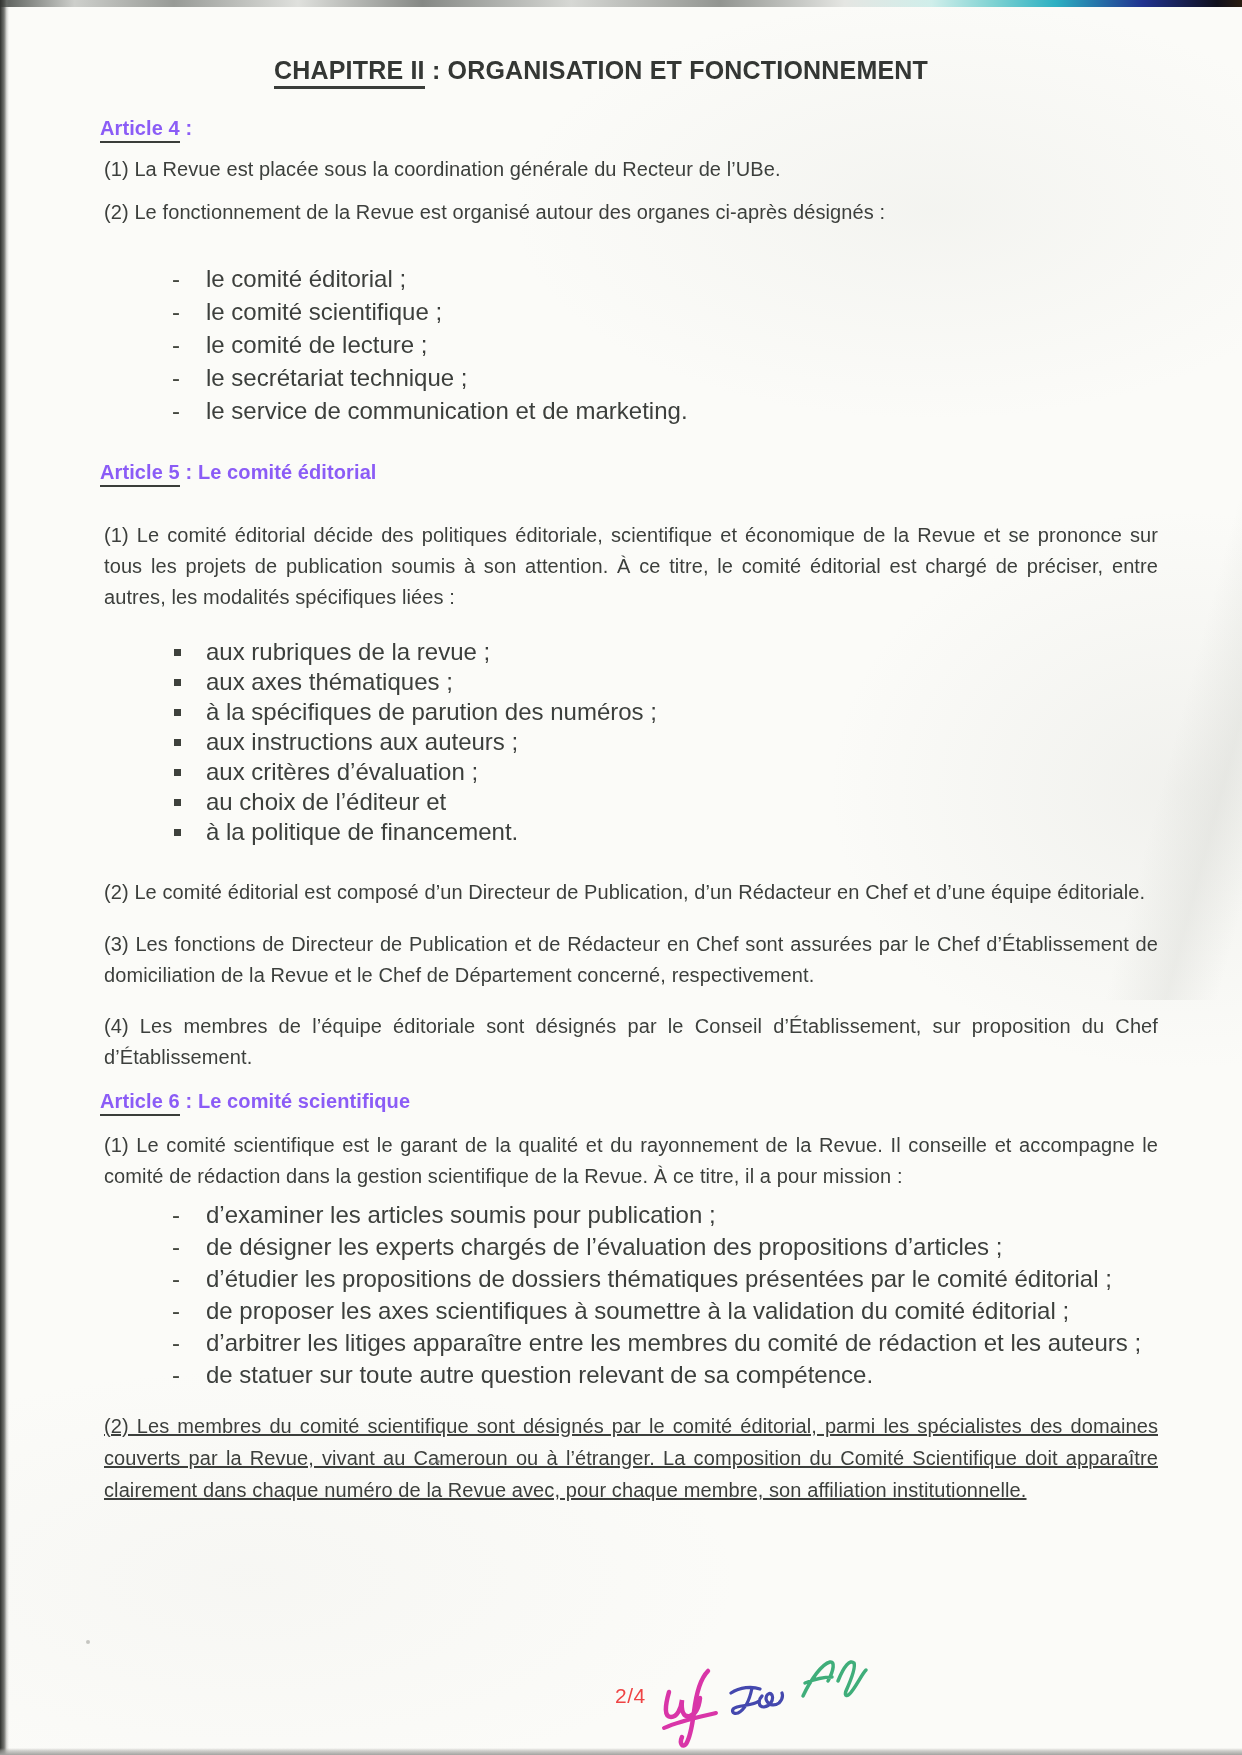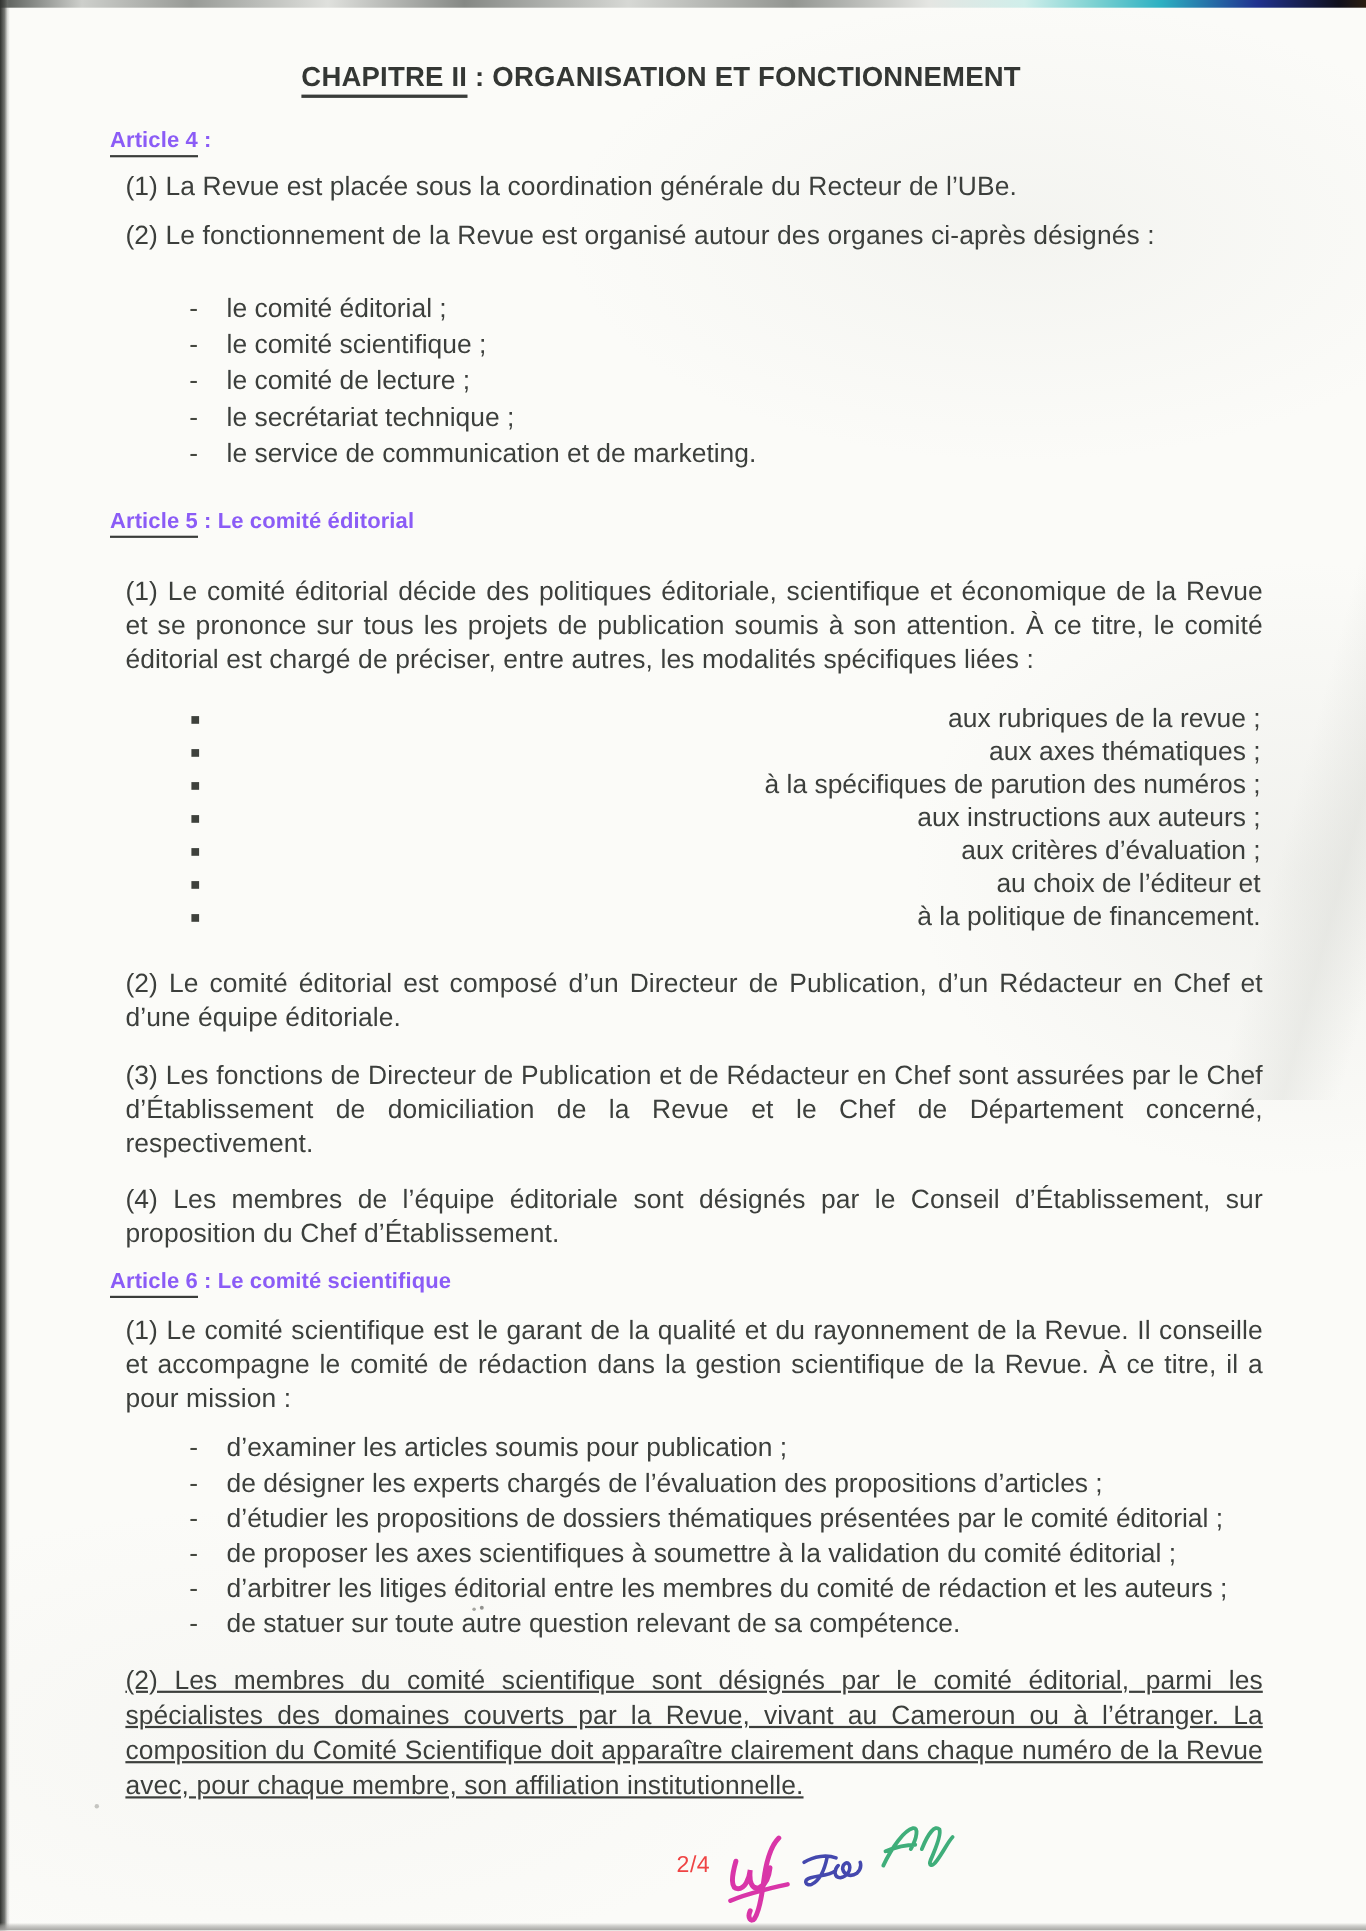--- a/index.html
+++ b/index.html
@@ -41,39 +41,39 @@
     margin:8px 60px 0 0;text-align:center;font-size:25px;font-weight:bold;
     color:#343734;letter-spacing:0.2px;
   }
   .u-thick{border-bottom:3px solid #3a3d3a;padding-bottom:2px;}
   h2.article{
     margin:0;font-size:20px;font-weight:bold;color:#8b5cf6;letter-spacing:0.1px;
   }
   .u-head{border-bottom:2px solid #3a3d3a;padding-bottom:2px;}
   #a4-heading{margin-top:32px;}
   p.body{
-    margin:14px;font-size:24px;line-height:31px;letter-spacing:0.1px;color:#3c3f3c;
+    margin:4px;font-size:20px;line-height:31px;letter-spacing:0.1px;color:#3c3f3c;
   }
   .just{text-align:justify;}
   #a4-p1{margin-top:14px;}
   #a4-p2{margin-top:12px;}
   ul.doc-list{list-style:none;margin:16px;padding:0;font-size:24px;color:#3c3f3c;}
   ul.doc-list li{position:relative;padding-left:90px;}
   ul.dash-list li::before{
     content:"-";position:absolute;left:56px;top:0;color:#44473f;
   }
   ul.square-list li::before{
     content:"";position:absolute;left:58px;top:12px;width:7px;height:7px;background:#3e413c;
   }
   #a4-list{margin-top:34px;}
   #a4-list li{line-height:33px;}
   #a5-heading{margin-top:34px;}
   #a5-p1{margin-top:36px;}
   #a5-list{margin-top:24px;}
-  #a5-list li{line-height:30px;text-align:right;}
+  #a5-list li{line-height:30px;}
   #a5-p2{margin-top:30px;}
   #a5-p3{margin-top:21px;}
   #a5-p4{margin-top:20px;}
   #a6-heading{margin-top:17px;}
   #a6-p1{margin-top:17px;}
   #a6-list{margin-top:7px;}
   #a6-list li{line-height:32px;}
   #a6-p2{margin-top:19px;line-height:32px;text-decoration:underline;}
   
   .footer{position:absolute;left:555px;top:1650px;width:360px;height:105px;}
@@ -132,21 +132,21 @@
 
   <h2 class="article" id="a6-heading"><span class="u-head">Article 6</span><span> : Le comité scientifique</span></h2>
 
   <p class="body just" id="a6-p1">(1) Le comité scientifique est le garant de la qualité et du rayonnement de la Revue. Il conseille et accompagne le comité de rédaction dans la gestion scientifique de la Revue. À ce titre, il a pour mission :</p>
 
   <ul class="doc-list dash-list" id="a6-list">
     <li>d’examiner les articles soumis pour publication ;</li>
     <li>de désigner les experts chargés de l’évaluation des propositions d’articles ;</li>
     <li>d’étudier les propositions de dossiers thématiques présentées par le comité éditorial ;</li>
     <li>de proposer les axes scientifiques à soumettre à la validation du comité éditorial ;</li>
-    <li>d’arbitrer les litiges éditorial entre les membres du comité de rédaction et les auteurs ;</li>
+    <li>d’arbitrer les litiges apparaître entre les membres du comité de rédaction et les auteurs ;</li>
     <li>de statuer sur toute autre question relevant de sa compétence.</li>
   </ul>
 
   <p class="body just" id="a6-p2">(2) Les membres du comité scientifique sont désignés par le comité éditorial, parmi les spécialistes des domaines couverts par la Revue, vivant au Cameroun ou à l’étranger. La composition du Comité Scientifique doit apparaître clairement dans chaque numéro de la Revue avec, pour chaque membre, son affiliation institutionnelle.</p>
 
 </div>
 
 <svg class="speck-dots" viewBox="0 0 16 8" width="16" height="8">
   <circle cx="3" cy="5" r="1.6" fill="#8e8e8a"></circle>
   <circle cx="10" cy="3.5" r="1.8" fill="#787874"></circle>

